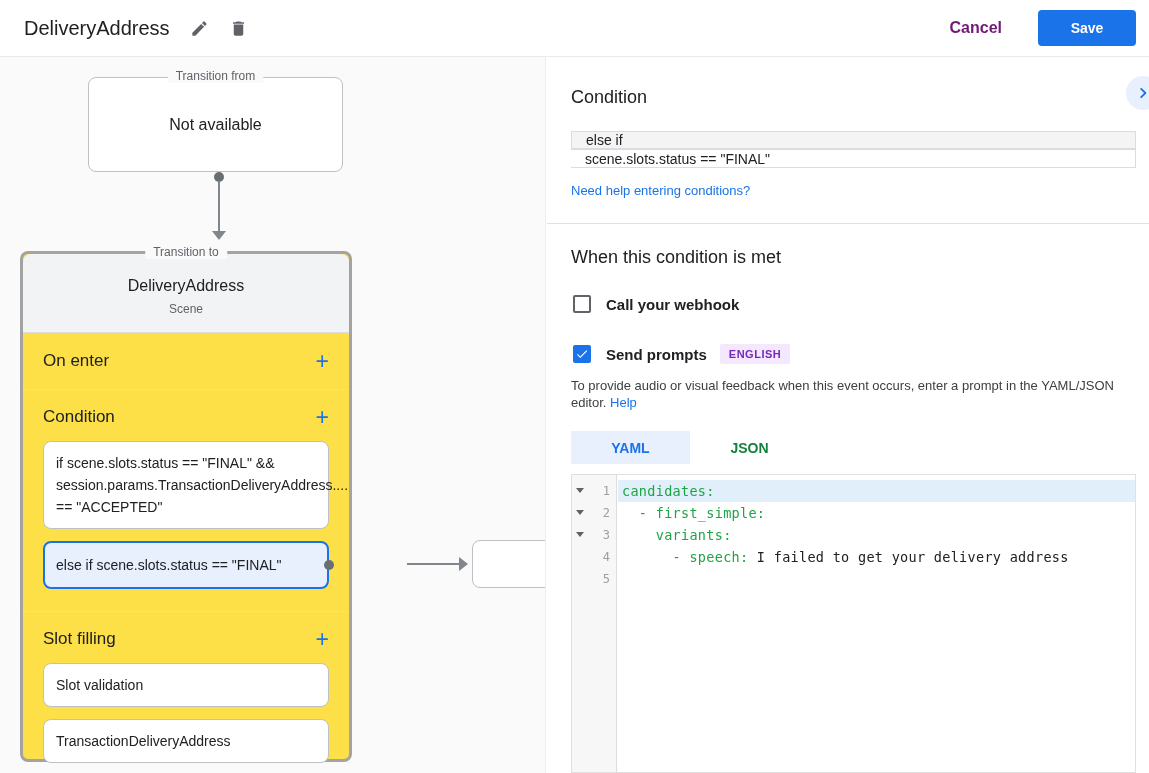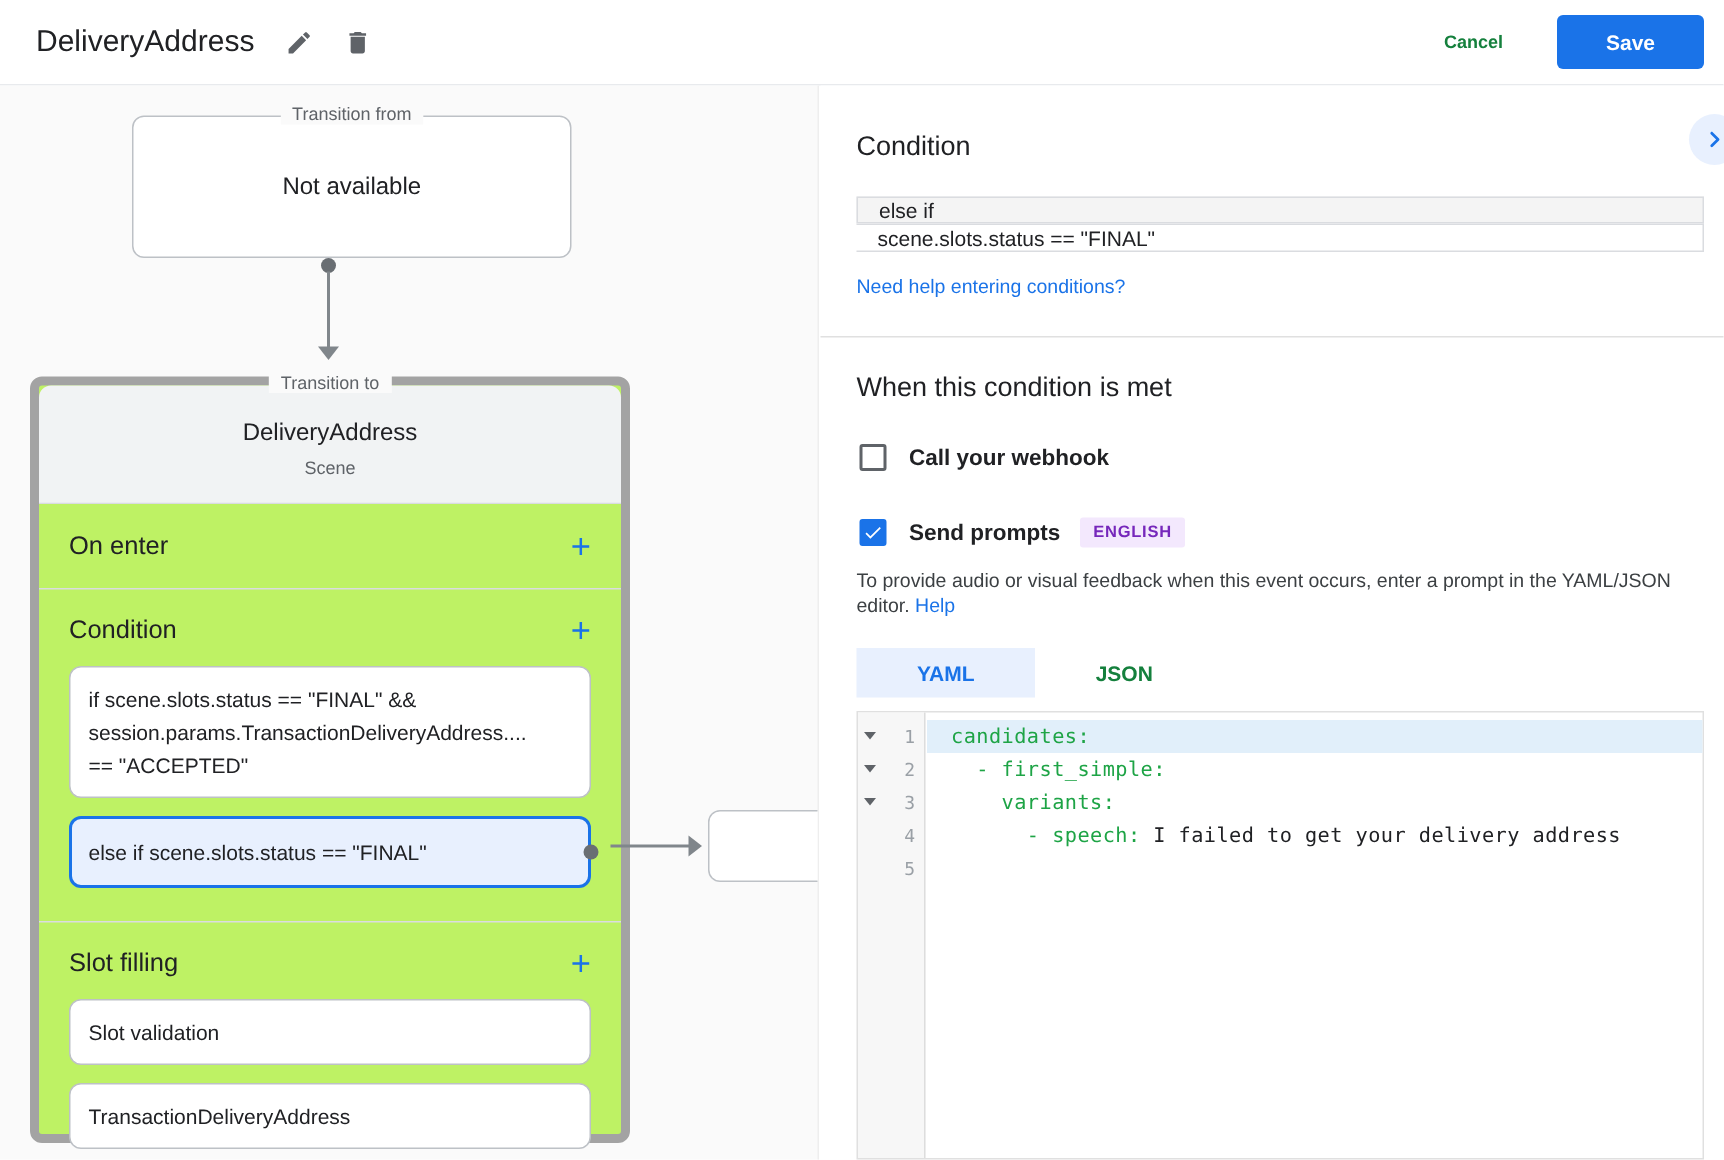--- a/index.html
+++ b/index.html
@@ -8,42 +8,42 @@
 
   
   .topbar { position:absolute; left:0; top:0; width:1149px; height:57px; background:#fff;
     border-bottom:1px solid #e8eaed; display:flex; align-items:center; padding:0 13px 0 24px; }
   .topbar-title { font-size:20px; color:#202124; }
   .icon-btn { background:none; border:none; cursor:pointer; padding:4px; display:flex; align-items:center; }
   .icon-btn svg { fill:#5f6368; }
   .edit-btn { margin-left:16px; }
   .del-btn { margin-left:12px; }
   .topbar-spacer { flex:1; }
-  .cancel-btn { background:none; border:none; color:#15803d; font-size:12px; font-weight:bold;
+  .cancel-btn { background:none; border:none; color:#701a75; font-size:16px; font-weight:bold;
     font-family:"Liberation Sans",sans-serif; cursor:pointer; margin-right:36px; }
   .save-btn { background:#1a73e8; color:#fff; border:none; border-radius:4px; width:98px; height:36px;
     font-size:14px; font-weight:bold; font-family:"Liberation Sans",sans-serif; cursor:pointer; }
 
   
   .canvas { position:absolute; left:0; top:57px; width:546px; height:716px; background:#fafafa;
     border-right:1px solid #eeeeee; overflow:hidden; }
   .legend { position:absolute; top:-9px; left:50%; transform:translateX(-50%); background:#fafafa;
     padding:0 8px; font-size:12px; color:#5f6368; white-space:nowrap; }
 
-  .from-box { position:absolute; left:88px; top:20px; width:293px; height:95px; background:#fff;
+  .from-box { position:absolute; left:88px; top:20px; width:255px; height:95px; background:#fff;
     border:1px solid #bdc1c6; border-radius:8px; display:flex; align-items:center; justify-content:center; }
   .from-box-text { font-size:16px; color:#202124; }
 
   .v-dot   { position:absolute; left:214px; top:115px; width:10px; height:10px; border-radius:50%; background:#696e73; }
   .v-line  { position:absolute; left:218px; top:124px; width:2px; height:51px; background:#80868b; }
   .v-arrow { position:absolute; left:212px; top:174px; width:0; height:0;
     border-left:7px solid transparent; border-right:7px solid transparent; border-top:9px solid #80868b; }
 
-  .scene-card { position:absolute; left:20px; top:194px; width:400px; height:511px; background:#bef264;
-    border:6px solid #a3a3a3; border-radius:8px; }
+  .scene-card { position:absolute; left:20px; top:194px; width:332px; height:511px; background:#fde047;
+    border:3px solid #a3a3a3; border-radius:8px; }
   .card-header { height:79px; background:#f1f3f4; border-bottom:1px solid #dadce0;
     border-radius:8px 8px 0 0; text-align:center; padding-top:23px; }
   .card-title { font-size:16px; color:#202124; }
   .card-subtitle { font-size:12px; color:#5f6368; margin-top:7px; }
   .card-row { display:flex; align-items:center; justify-content:space-between; padding:0 20px; height:56px; }
   .row-label { font-size:17px; color:#202124; }
   .plus { color:#1a73e8; font-size:23px; font-weight:300; line-height:20px; background:none; border:none;
     cursor:pointer; font-family:"Liberation Sans",sans-serif; }
   .card-section { border-top:1px solid #dadce0; padding:13px 20px 22px; }
   .section-head { display:flex; align-items:center; justify-content:space-between; height:28px; }
@@ -100,21 +100,21 @@
   .tab.active { background:#e8f0fe; color:#1a73e8; }
 
   .editor { position:absolute; left:24px; right:13px; top:417px; bottom:0; border:1px solid #e0e0e0; background:#fff; }
   .gutter-bg { position:absolute; left:0; top:0; bottom:0; width:45px; background:#f7f7f7; border-right:1px solid #ddd; }
   .code-rows { position:absolute; left:0; right:0; top:5px; }
   .cm-row { display:flex; height:22px; }
   .cm-gut { width:46px; flex:none; position:relative; display:flex; align-items:center; justify-content:flex-end;
     padding-right:8px; color:#9aa0a6; font-family:"DejaVu Sans Mono",monospace; font-size:12px; }
   .fold { position:absolute; left:4px; top:50%; margin-top:-3px; width:0; height:0;
     border-left:4px solid transparent; border-right:4px solid transparent; border-top:5px solid #5f6368; cursor:pointer; }
-  .cm-code { flex:1; display:flex; align-items:center; padding-left:16px; white-space:pre;
+  .cm-code { flex:1; display:flex; align-items:center; padding-left:4px; white-space:pre;
     font-family:"DejaVu Sans Mono",monospace; font-size:13.5px; letter-spacing:.3px; color:#202124; }
   .cm-code.hl { background:#e1effa; }
   .cm-green { color:#1ea446; }
 </style>
 </head>
 <body>
 
 <div class="topbar">
   <span class="topbar-title">DeliveryAddress</span>
   <button class="icon-btn edit-btn">

